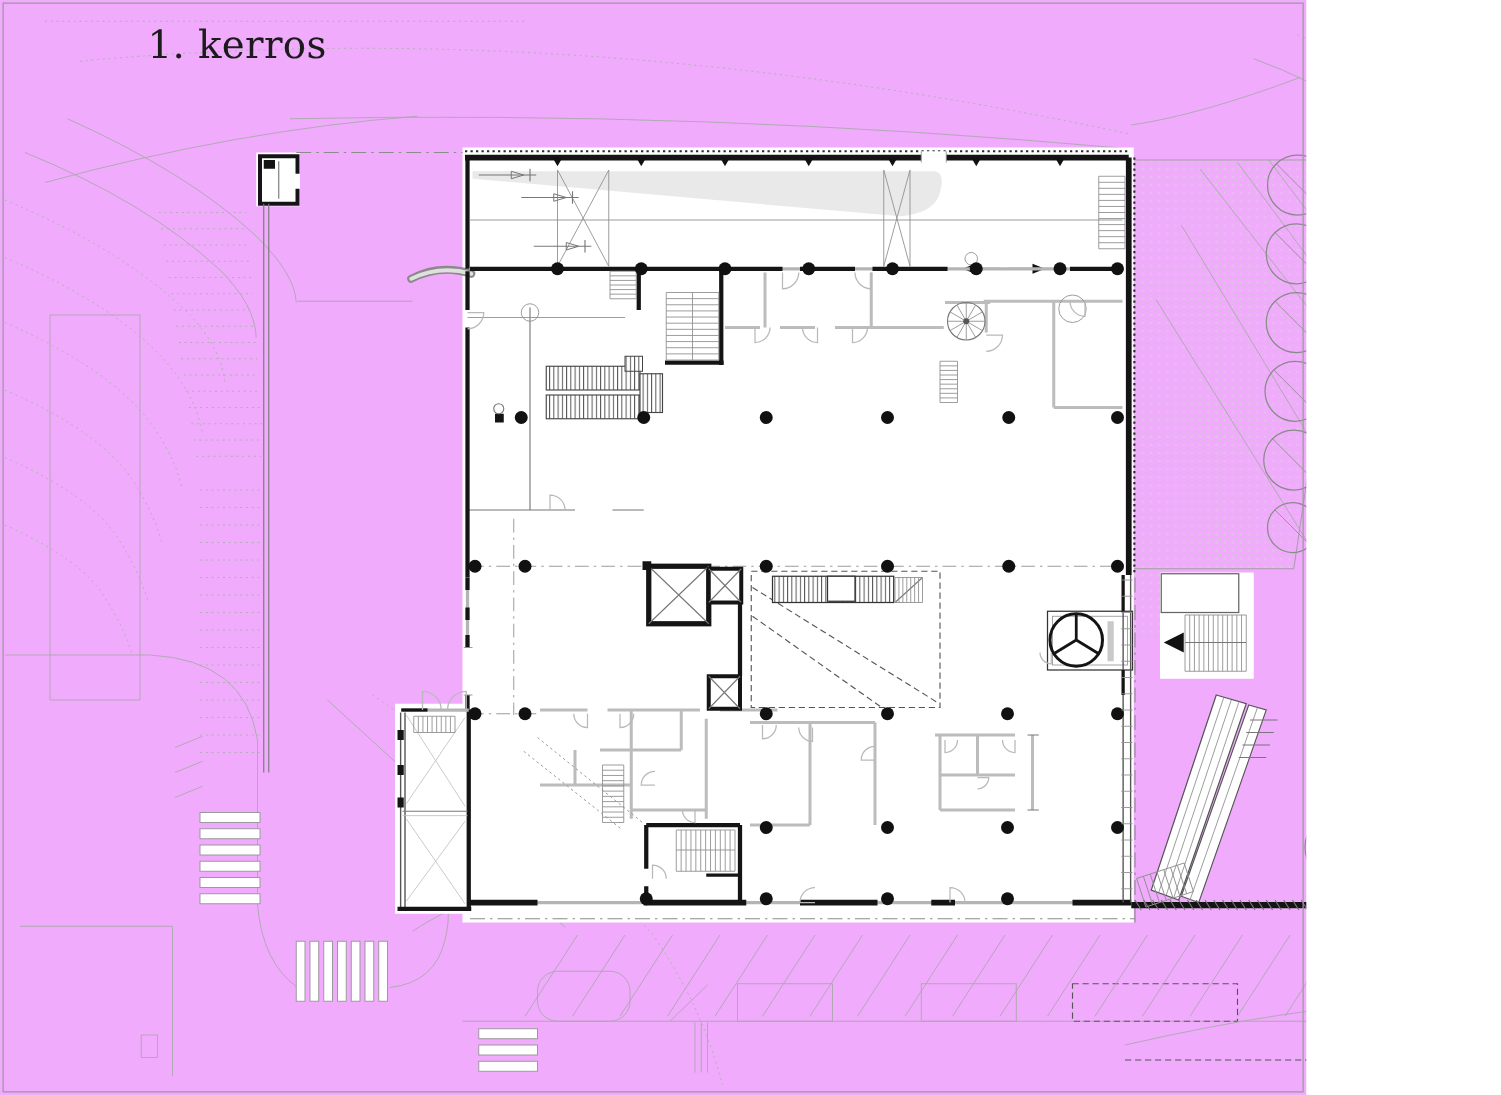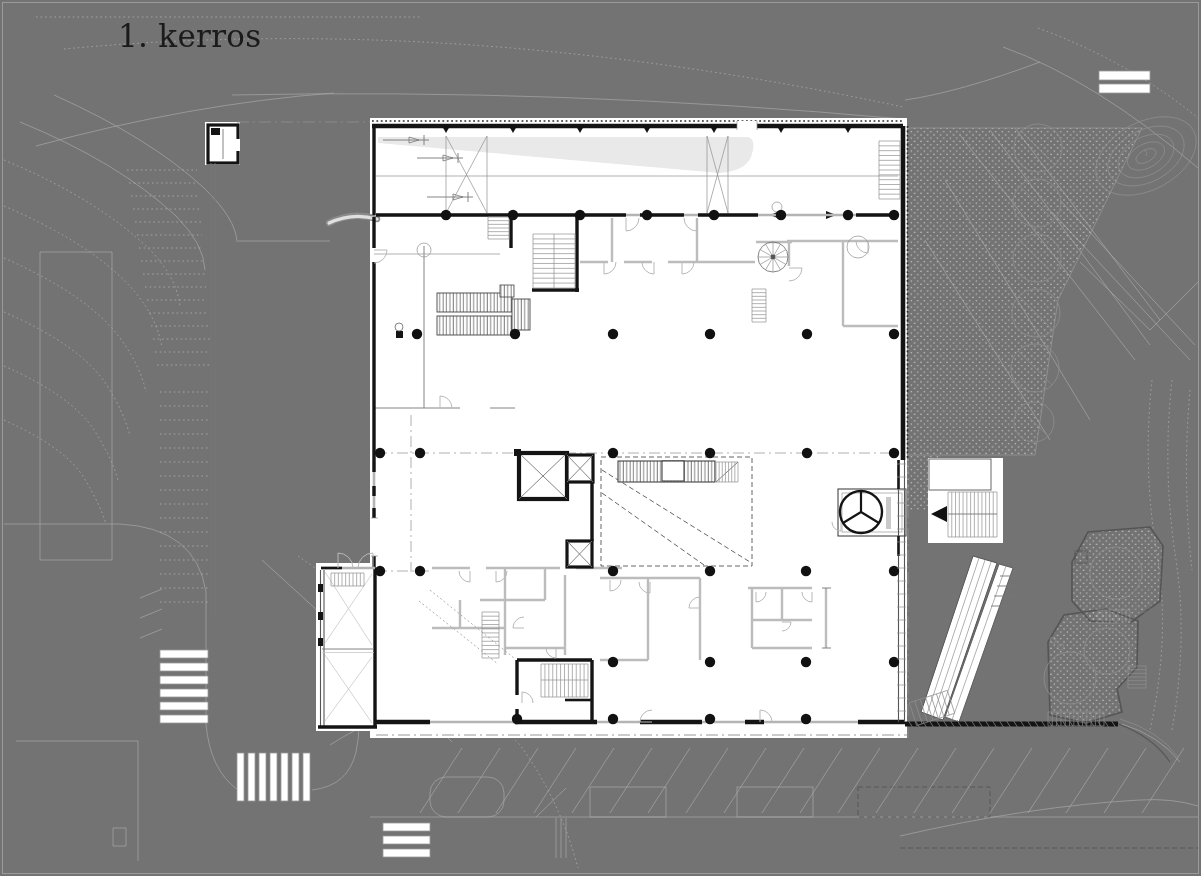--- a/index.html
+++ b/index.html
@@ -1,16 +1,16 @@
 <!DOCTYPE html>
 <html><head>
 <meta charset="utf-8">
 <style>
   html,body{margin:0;padding:0;background:#fff}
-  .sheet{position:relative;width:1201px;height:876px;background:#737373;overflow:hidden;font-family:"DejaVu Serif",serif}
+  .sheet{position:relative;width:1045px;height:876px;background:#f0abfc;overflow:hidden;font-family:"DejaVu Serif",serif}
   .frame{position:absolute;inset:2px;border:1.4px solid #9a9a9a;pointer-events:none;z-index:5}
   .plan-title{position:absolute;left:118px;top:18px;font-size:31px;font-weight:400;color:#1b1b1b;letter-spacing:.3px;margin:0;z-index:4}
   svg{position:absolute;left:0;top:0}
   .s{stroke:#a8a8a8;stroke-width:.7;fill:none}
   .sd{stroke:#b0b0b0;stroke-width:.8;fill:none;stroke-dasharray:1.6 3}
   .sh{stroke:#c2c2c2;stroke-width:.7;fill:none}
   .dd{stroke:#8c8c8c;stroke-width:.9;fill:none;stroke-dasharray:12 4 2 4}
   .g1{stroke:#9c9c9c;stroke-width:.8;fill:none;stroke-dasharray:11 4 2 4}
   .w5{stroke:#141414;stroke-width:4.6;fill:none}
   .w4{stroke:#141414;stroke-width:3.4;fill:none}

